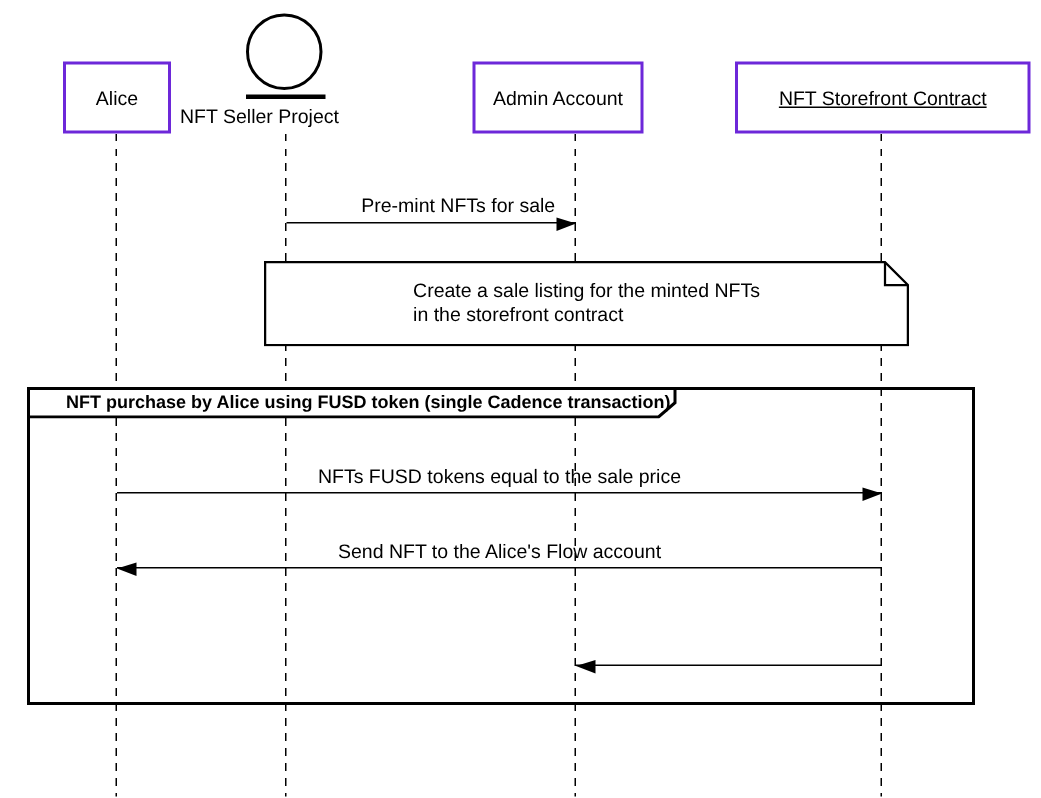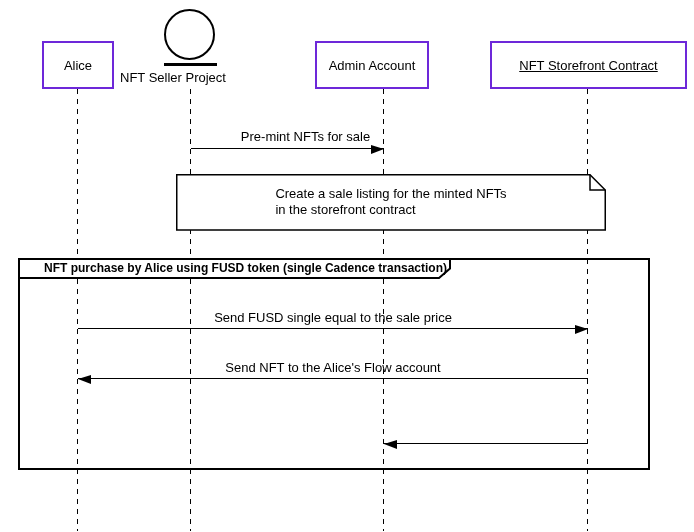--- a/index.html
+++ b/index.html
@@ -171,21 +171,21 @@
       <div>in the storefront contract</div>
     </div>
   </div>
 
   <div class="frame"></div>
   <svg class="frame-tab-svg" width="434" height="21" viewBox="0 0 434 21">
     <polygon points="1,1 432,1 432,10.5 421,20 1,20" fill="#ffffff" stroke="#000000" stroke-width="2"></polygon>
   </svg>
   <div class="frame-title">NFT purchase by Alice using FUSD token (single Cadence transaction)</div>
 
-  <div class="msg-label" style="left:78px; width:510px; top:310px;">Send FUSD single equal to the sale price</div>
+  <div class="msg-label" style="left:78px; width:510px; top:310px;">NFTs FUSD tokens equal to the sale price</div>
   <div class="arrow" style="left:78px; top:328px; width:510px;">
     <div class="ah r"></div>
   </div>
 
   <div class="msg-label" style="left:78px; width:510px; top:360px;">Send NFT to the Alice's Flow account</div>
   <div class="arrow" style="left:78px; top:378px; width:510px;">
     <div class="ah l"></div>
   </div>
 
   <div class="arrow" style="left:384px; top:443px; width:204px;">

